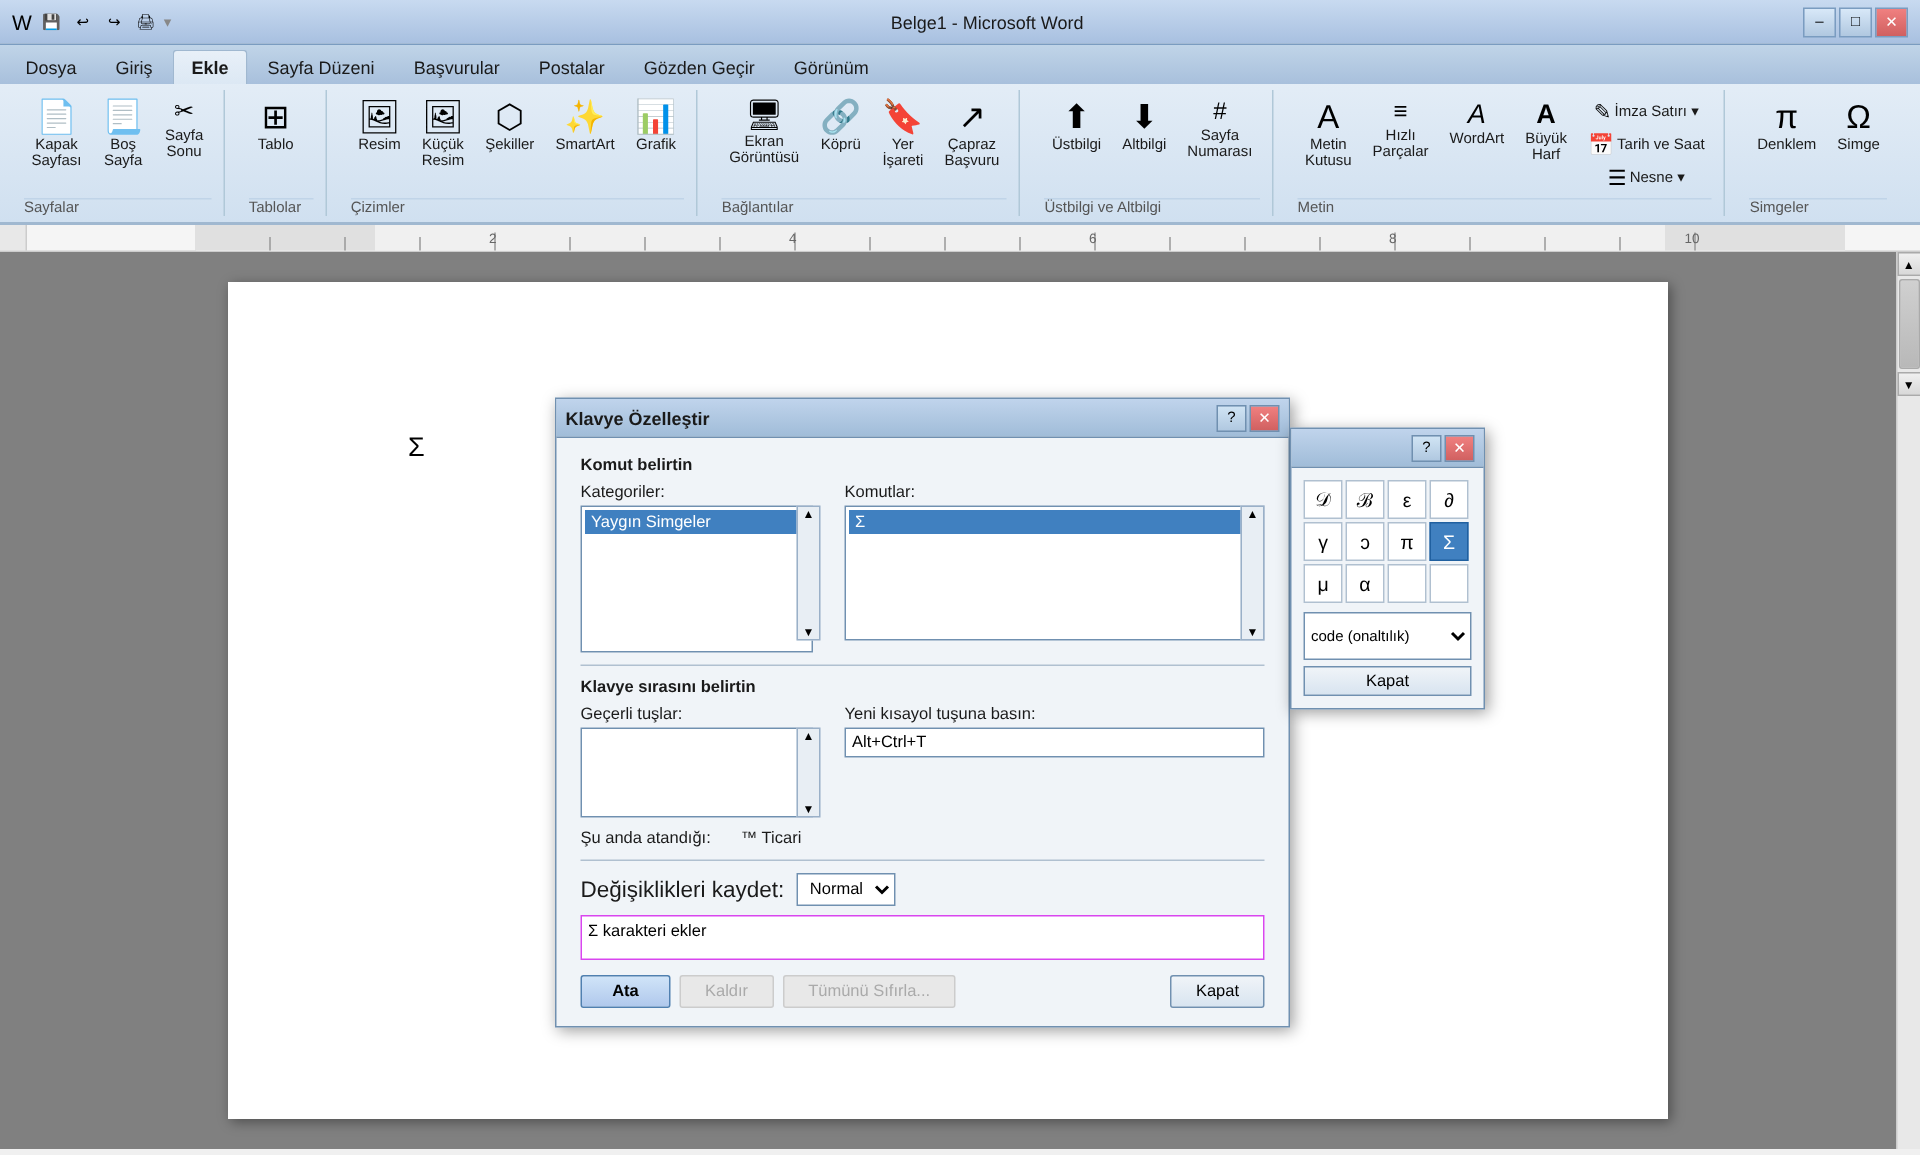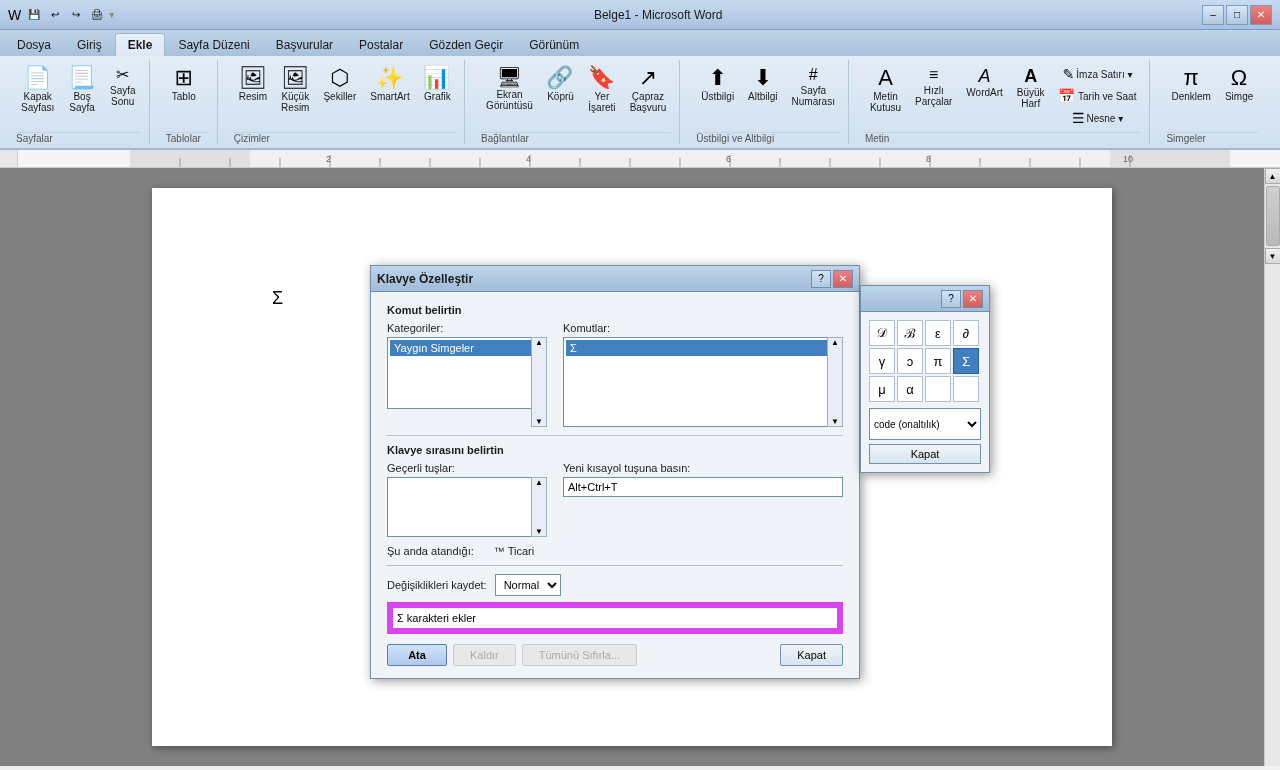--- a/index.html
+++ b/index.html
@@ -91,21 +91,21 @@
       border: 1px solid #7090b0; background: white; font-size: 11px;
       height: 100px; overflow-y: scroll; padding: 2px;
     }
     .dlg-listbox-item { padding: 2px 4px; cursor: pointer; }
     .dlg-listbox-item.selected { background: #4080c0; color: white; }
     .dlg-separator { height: 1px; background: #b0c0d0; margin: 8px 0; }
     .dlg-field-label { font-size: 11px; color: #1a1a1a; margin-bottom: 3px; }
     .dlg-input { border: 1px solid #7090b0; background: white; font-size: 11px; padding: 2px 4px; width: 100%; height: 20px; }
     .dlg-status-text { font-size: 11px; color: #1a1a1a; }
     .dlg-save-row { display: flex; align-items: center; gap: 8px; margin: 6px 0; }
-    .dlg-save-label { font-size: 11px; color: #1a1a1a; }
+    .dlg-save-label { font-size: 15px; color: #1a1a1a; }
     .dlg-select { border: 1px solid #7090b0; background: white; font-size: 11px; padding: 1px 4px; height: 22px; }
     .dlg-footer { display: flex; justify-content: space-between; margin-top: 10px; }
     .dlg-btn {
       padding: 4px 16px; font-size: 11px; border: 1px solid #7090b0;
       background: linear-gradient(to bottom, #f0f4f8, #d8e4f0);
       cursor: pointer; border-radius: 2px; min-width: 60px;
     }
     .dlg-btn.primary { background: linear-gradient(to bottom, #d0e4f8, #b0c8ec); border-color: #5080b0; font-weight: bold; }
     .dlg-btn:disabled { color: #aaa; background: #e8e8e8; border-color: #ccc; cursor: default; }
 
@@ -410,21 +410,21 @@
         <button class="dialog-title-btn close">✕</button>
       </div>
     </div>
     <div id="dialog-body">
 
       <div class="dlg-section-label">Komut belirtin</div>
       <div class="dlg-row">
         <div class="dlg-col">
           <div class="dlg-col-label">Kategoriler:</div>
           <div style="position:relative;">
-            <div class="dlg-listbox" style="height:72px;width:155px;">
+            <div class="dlg-listbox" style="height:98px;width:155px;">
               <div class="dlg-listbox-item selected">Yaygın Simgeler</div>
             </div>
             <div style="position:absolute;right:0;top:0;width:16px;height:90px;background:#e8eef4;border:1px solid #9ab0c8;display:flex;flex-direction:column;justify-content:space-between;align-items:center;">
               <div style="cursor:pointer;font-size:8px;">▲</div>
               <div style="cursor:pointer;font-size:8px;">▼</div>
             </div>
           </div>
         </div>
         <div class="dlg-col">
           <div class="dlg-col-label">Komutlar:</div>
@@ -467,21 +467,21 @@
 
       <div class="dlg-separator"></div>
 
       <div class="dlg-save-row">
         <span class="dlg-save-label">Değişiklikleri kaydet:</span>
         <select class="dlg-select">
           <option>Normal</option>
         </select>
       </div>
 
-      <div style="border:6px solid #d946ef;background:white;padding:4px;font-size:11px;min-height:30px;margin-bottom:8px;">
+      <div style="border:1px solid #d946ef;background:white;padding:4px;font-size:11px;min-height:30px;margin-bottom:8px;">
         <span>Σ karakteri ekler</span>
       </div>
 
       <div class="dlg-footer">
         <div style="display:flex;gap:6px;align-items:center;">
           <button class="dlg-btn primary">Ata</button>
           <button class="dlg-btn" disabled="">Kaldır</button>
           <button class="dlg-btn" disabled="">Tümünü Sıfırla...</button>
         </div>
         <button class="dlg-btn">Kapat</button>

